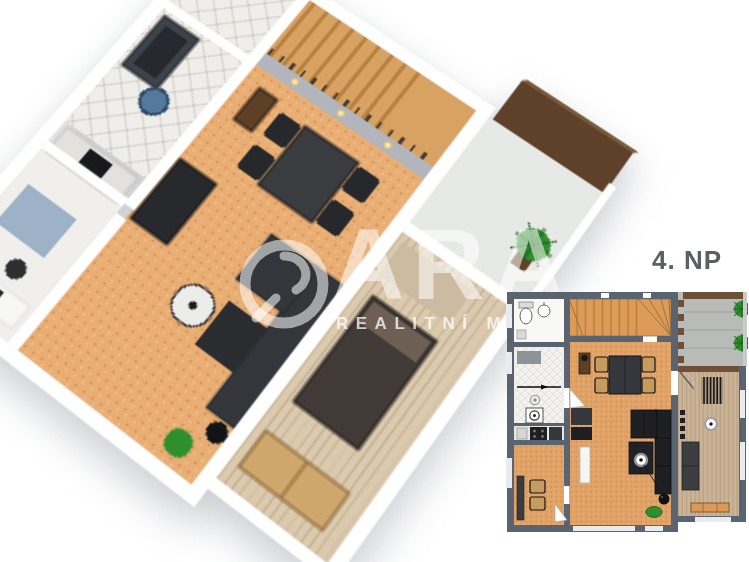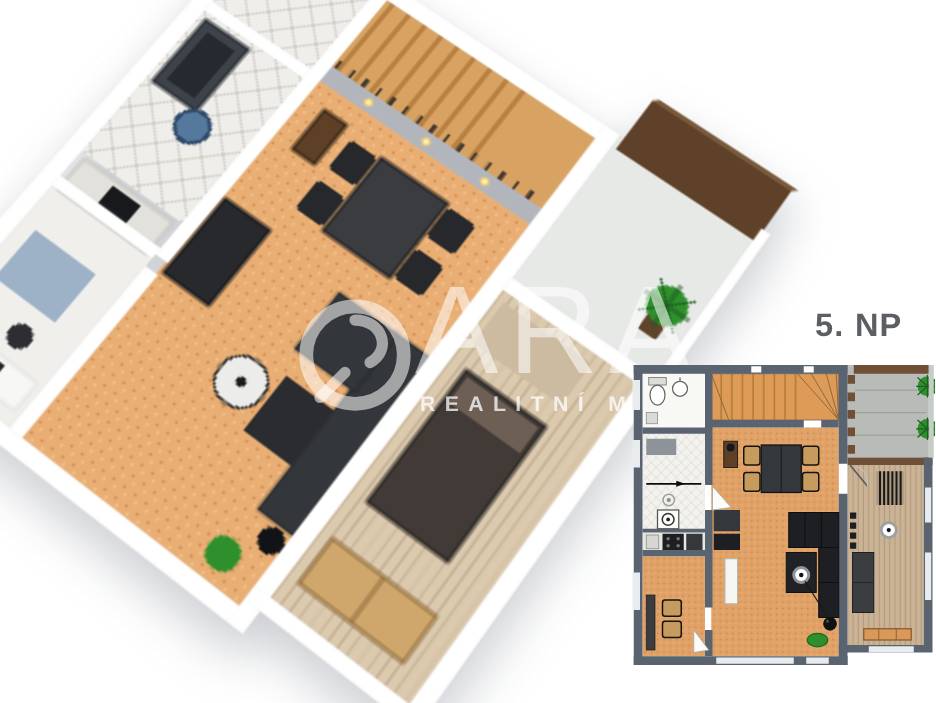--- a/index.html
+++ b/index.html
@@ -7,21 +7,21 @@
           font-family:"Liberation Sans",sans-serif;}
   
   .plan3d-wrap{position:absolute;left:139px;top:96px;width:246px;height:272px;
     transform-origin:123px 146px;
     transform:perspective(1200px) rotateX(18deg) rotateZ(37deg) scale(2.12);
     filter:drop-shadow(5px 7px 9px rgba(110,115,125,.35));
     z-index:1;}
   
   .watermark{position:absolute;left:228px;top:228px;width:340px;height:115px;z-index:2;pointer-events:none;}
   .wm-logo{position:absolute;left:8px;top:6px;}
-  .wm-brand{position:absolute;left:104px;top:-14px;font-size:100px;font-weight:400;
+  .wm-brand{position:absolute;left:104px;top:-14px;font-size:100px;font-weight:700;
     color:var(--wmWhite,rgba(255,255,255,.55));letter-spacing:8px;line-height:1;text-align:right;}
   .wm-sub{position:absolute;left:108px;top:86px;font-size:17px;font-weight:600;
     color:var(--wmWhite2,rgba(255,255,255,.75));letter-spacing:7.5px;white-space:nowrap;}
   
   .floor-label{position:absolute;left:652px;top:245px;font-size:26px;font-weight:700;
     color:var(--label,#5b5e63);letter-spacing:1px;z-index:3;}
   .plan2d{position:absolute;left:505px;top:290px;z-index:3;}
   
   .wall{fill:var(--wall,#5a6370);}
   .win{fill:#e9ecef;}
@@ -176,21 +176,21 @@
   <div class="watermark">
     <svg class="wm-logo" width="96" height="100" viewBox="0 0 96 100">
       <circle cx="48" cy="50" r="39" fill="none" stroke="rgba(255,255,255,0.55)" stroke-width="11"></circle>
       <path d="M48,22 C70,22 78,46 60,56" fill="none" stroke="rgba(255,255,255,0.55)" stroke-width="9" stroke-linecap="round"></path>
       <path d="M20,84 L40,64" fill="none" stroke="rgba(255,255,255,0.55)" stroke-width="9" stroke-linecap="round"></path>
     </svg>
     <div class="wm-brand">ARA</div>
     <div class="wm-sub">REALITNÍ MA</div>
   </div>
 
-  <div class="floor-label">5. NP</div>
+  <div class="floor-label">4. NP</div>
 
   <svg class="plan2d" width="243" height="243" viewBox="0 0 243 243">
     <defs>
       <pattern id="tile2" width="8" height="8" patternUnits="userSpaceOnUse">
         <rect width="8" height="8" class="tileBgC"></rect>
         <path d="M0,0 L8,8 M8,0 L0,8" class="tileLnC" fill="none"></path>
       </pattern>
       <pattern id="cork2" width="5" height="5" patternUnits="userSpaceOnUse">
         <rect width="5" height="5" class="corkC"></rect>
         <circle cx="1.3" cy="1.7" r=".65" class="corkDotC"></circle>

